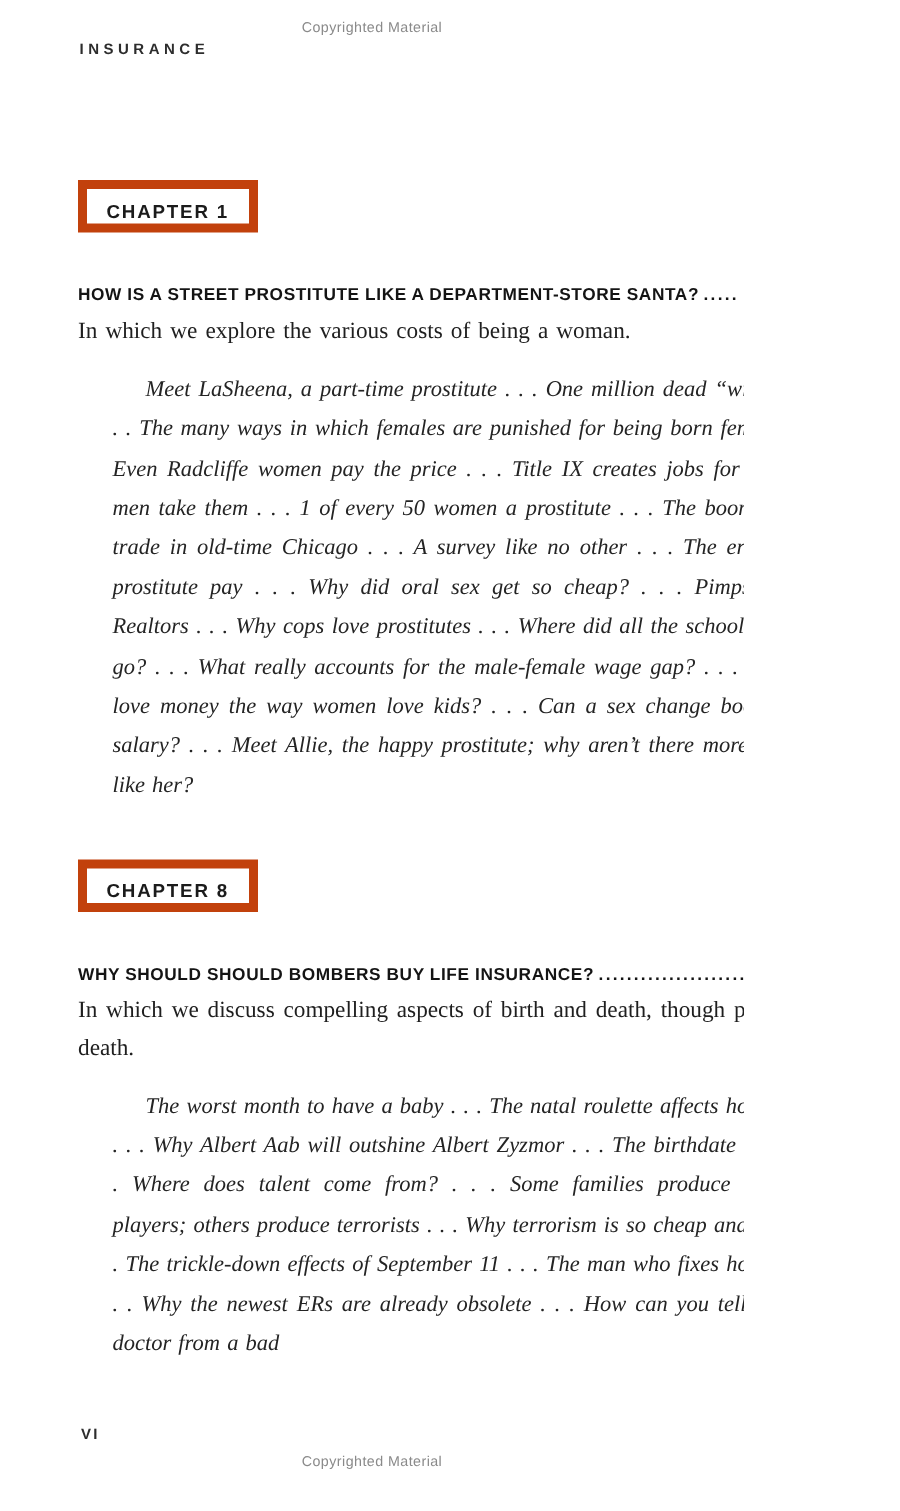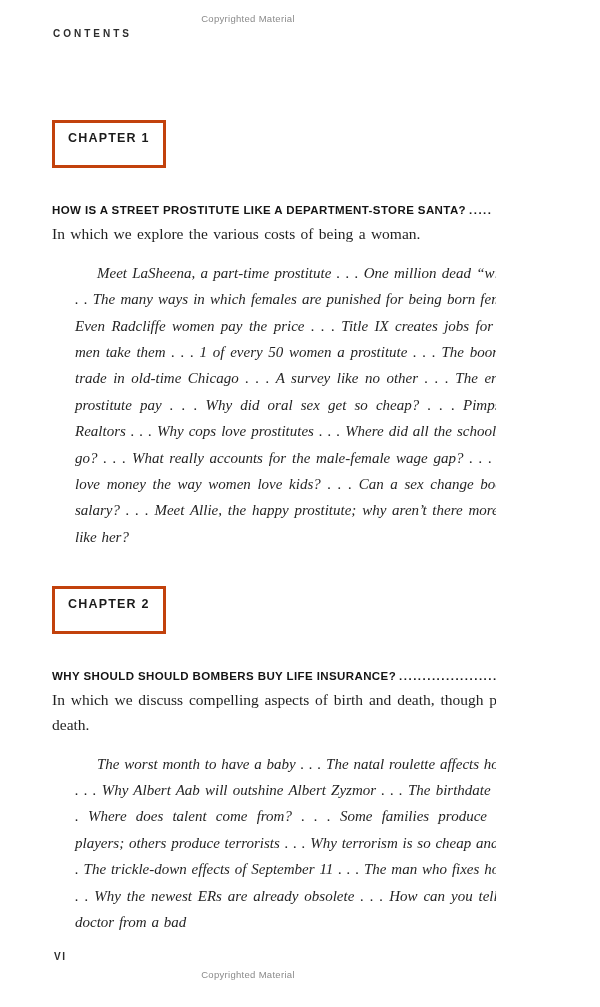--- a/index.html
+++ b/index.html
@@ -40,22 +40,22 @@
     color: #2d2d2d;
   }
   .content-column {
     position: absolute;
     top: 120px;
     left: 52px;
     width: 495px;
   }
   .chapter-box {
     display: inline-block;
-    border: 3px solid #c2410c;
-    padding: 8px 13px 20px 13px;
+    border: 6px solid #c2410c;
+    padding: 8px 13px 1px 13px;
     font-family: "Liberation Sans", "DejaVu Sans", sans-serif;
     font-size: 12.5px;
     font-weight: bold;
     letter-spacing: 1.2px;
     color: #1b1b1b;
     background: #ffffff;
   }
   .toc-line {
     display: flex;
     align-items: flex-end;
@@ -109,40 +109,40 @@
     color: #2d2d2d;
   }
 </style>
 </head>
 <body>
 
 <div class="page">
 
   <div class="copyright top">Copyrighted Material</div>
 
-  <div class="contents-label">CONTENTS</div>
+  <div class="contents-label">INSURANCE</div>
 
   <div class="content-column">
 
     <section class="chapter">
       <div class="chapter-box">
         <span>CHAPTER 1</span>
       </div>
       <div class="toc-line">
         <span class="toc-title">HOW IS A STREET PROSTITUTE LIKE A DEPARTMENT-STORE SANTA?</span>
         <span class="toc-dots">.....</span>
         <span class="toc-page">19</span>
       </div>
       <p class="subtitle">In which we explore the various costs of being a woman.</p>
       <p class="summary">Meet LaSheena, a part-time prostitute . . . One million dead “witches” . . . The many ways in which females are punished for being born female . . . Even Radcliffe women pay the price . . . Title IX creates jobs for women; men take them . . . 1 of every 50 women a prostitute . . . The booming sex trade in old-time Chicago . . . A survey like no other . . . The erosion of prostitute pay . . . Why did oral sex get so cheap? . . . Pimps versus Realtors . . . Why cops love prostitutes . . . Where did all the schoolteachers go? . . . What really accounts for the male-female wage gap? . . . Do men love money the way women love kids? . . . Can a sex change boost your salary? . . . Meet Allie, the happy prostitute; why aren’t there more women like her?</p>
     </section>
 
     <section class="chapter">
       <div class="chapter-box">
-        <span>CHAPTER 2</span>
+        <span>CHAPTER 8</span>
       </div>
       <div class="toc-line">
         <span class="toc-title">WHY SHOULD SHOULD BOMBERS BUY LIFE INSURANCE?</span>
         <span class="toc-dots">.....................</span>
         <span class="toc-page">57</span>
       </div>
       <p class="subtitle">In which we discuss compelling aspects of birth and death, though primarily death.</p>
       <p class="summary">The worst month to have a baby . . . The natal roulette affects horses too . . . Why Albert Aab will outshine Albert Zyzmor . . . The birthdate bulge . . . Where does talent come from? . . . Some families produce baseball players; others produce terrorists . . . Why terrorism is so cheap and easy . . . The trickle-down effects of September 11 . . . The man who fixes hospitals . . . Why the newest ERs are already obsolete . . . How can you tell a good doctor from a bad</p>
     </section>
 

